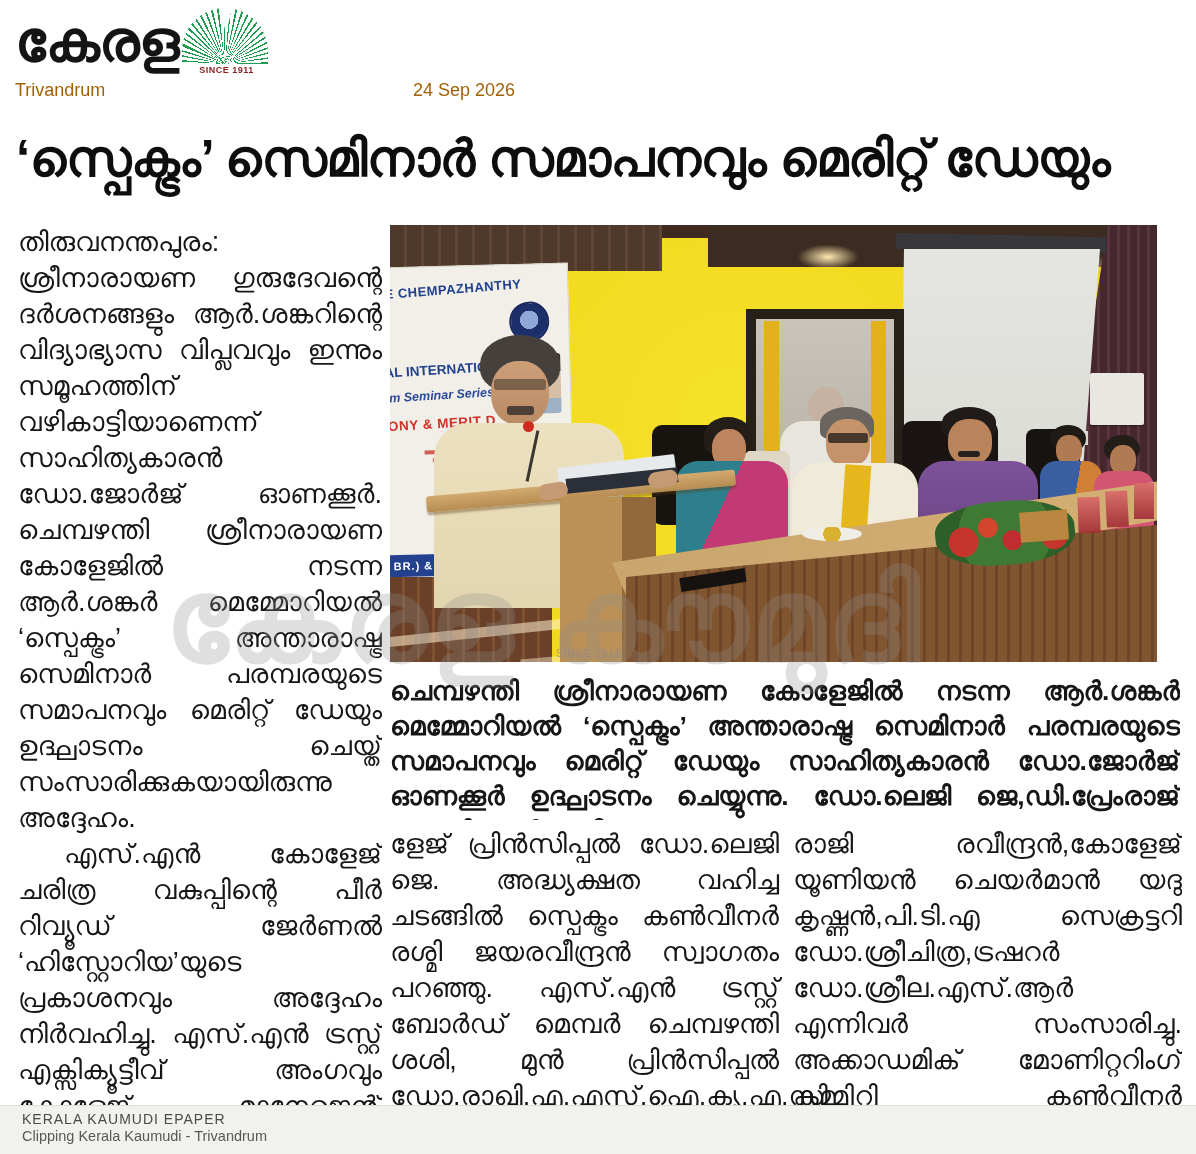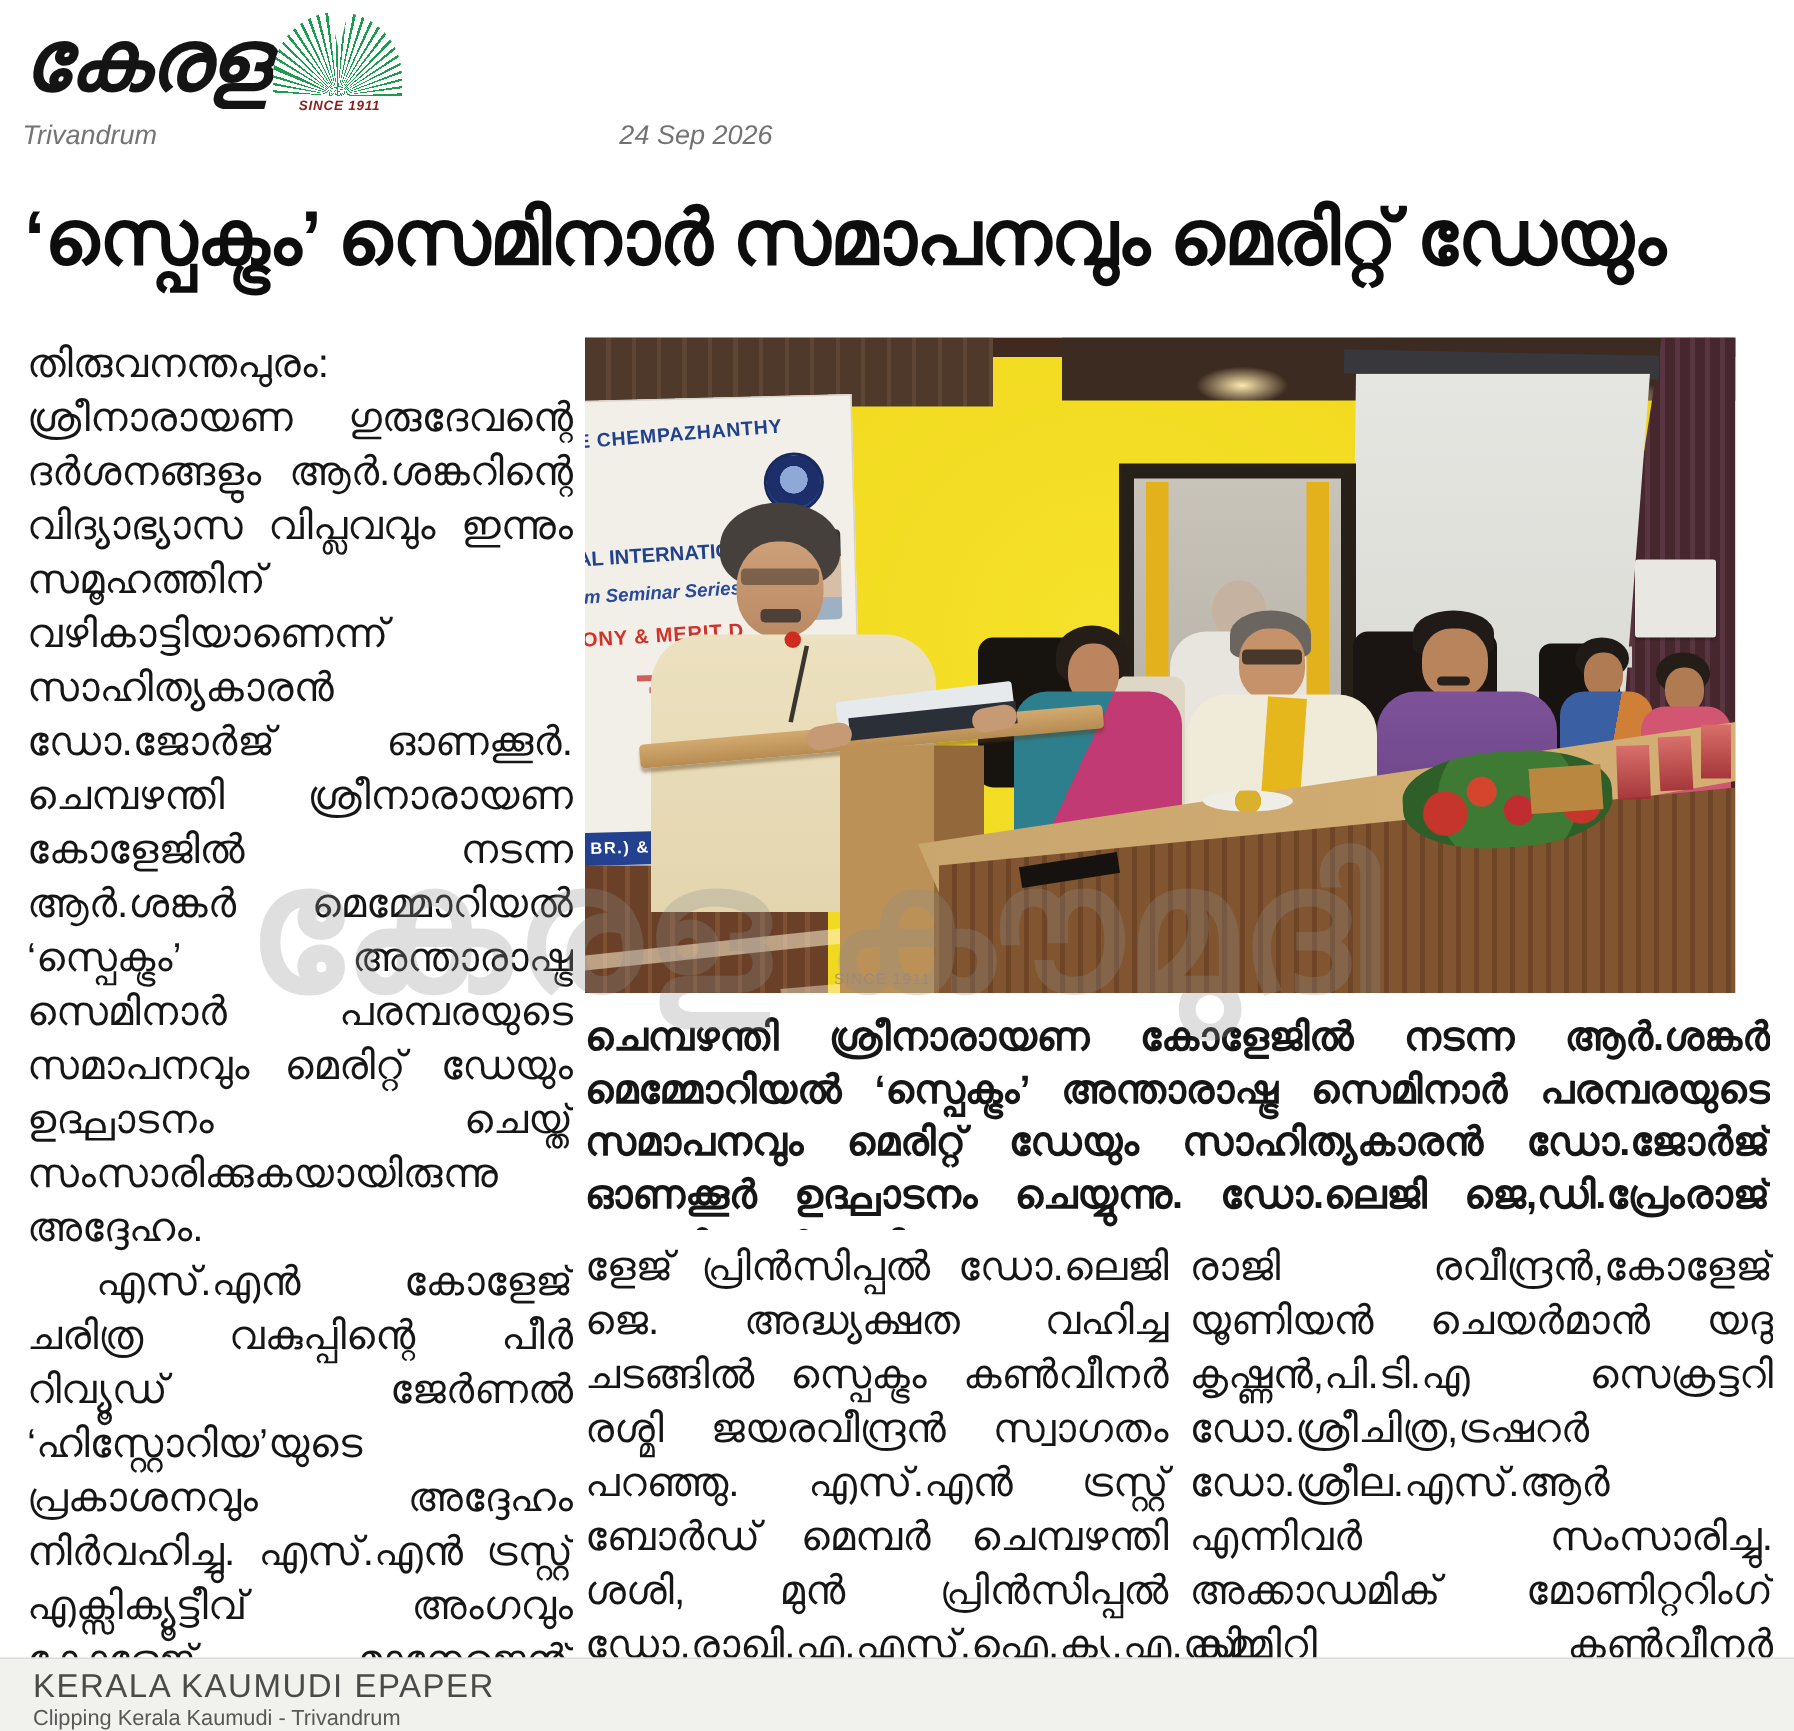--- a/index.html
+++ b/index.html
@@ -1,31 +1,31 @@
 <!DOCTYPE html>
 <html><head>
 <meta charset="utf-8">
 <style>
   * { margin:0; padding:0; box-sizing:border-box; }
   html,body { width:1196px; height:1154px; background:#ffffff;
     font-family:"Liberation Sans", sans-serif; overflow:hidden; position:relative; }
   .abs { position:absolute; }
 
   
-  .masthead { left:15px; top:6px; width:520px;font-style:italic; }
+  .masthead { left:15px; top:6px; width:520px; }
   .mast-row { display:flex; align-items:flex-start; }
   .mast-title { font-size:57px; font-weight:900; color:#141414; letter-spacing:-1px; line-height:70px; }
   .fan-wrap { width:88px; margin:2px 4px 0 4px; text-align:center; position:relative; }
   .fan { width:86px; height:56px; border-radius:86px 86px 0 0;
     background:repeating-conic-gradient(from -66deg at 50% 100%, #1d9b4e 0deg 2deg, #ffffff 2deg 6.4deg); }
   .fan-notch { position:absolute; left:38px; top:0; width:0; height:0;
     border-left:6px solid transparent; border-right:6px solid transparent; border-top:26px solid #ffffff; }
   .since-label { font-size:9px; font-weight:700; color:#8a1f1f; letter-spacing:.5px; margin-top:1px; }
   .mast-sub { display:flex; justify-content:space-between; width:500px; margin-top:4px; }
-  .mast-sub span { font-size:18px; color:#737373; }
+  .mast-sub span { font-size:18px; color:#a16207; }
 
   
   .headline { left:16px; top:120px; width:1166px; font-size:51px; font-weight:800;
     color:#0d0d0d; letter-spacing:-0.5px; line-height:78px; white-space:nowrap; overflow:hidden; }
 
   
   .col-left { left:18px; top:224px; width:364px; height:884px; overflow:hidden;
     font-size:27px; line-height:36px; color:#161616; text-align:justify; }
   .col-left p { margin:0; }
   .col-left .indent { text-indent:46px; }
@@ -160,21 +160,21 @@
 
   
   .watermark { left:165px; top:552px; width:1000px; font-size:118px; font-weight:900; color:#8f8f8f;
     opacity:.28; letter-spacing:2px; white-space:nowrap; z-index:40; pointer-events:none; }
   .wm-since { left:556px; top:648px; font-size:10px; color:#9a8484; opacity:.75; z-index:40;
     pointer-events:none; letter-spacing:1px; }
 
   
   .footer { left:0; bottom:0; width:1196px; height:49px; background:#f1f1ee; border-top:1px solid #dddddb;
     padding:5px 0 0 22px; z-index:60; }
-  .footer-l1 { font-size:22px; color:#4a4a48; letter-spacing:1px; }
+  .footer-l1 { font-size:14px; color:#4a4a48; letter-spacing:1px; }
   .footer-l2 { font-size:14.5px; color:#585856; margin-top:1px; }
 </style>
 </head>
 <body>
 
 <header class="abs masthead">
   <div class="mast-row">
     <span class="mast-title">കേരള</span>
     <span class="fan-wrap">
       <span class="fan" style="display:block"></span>

